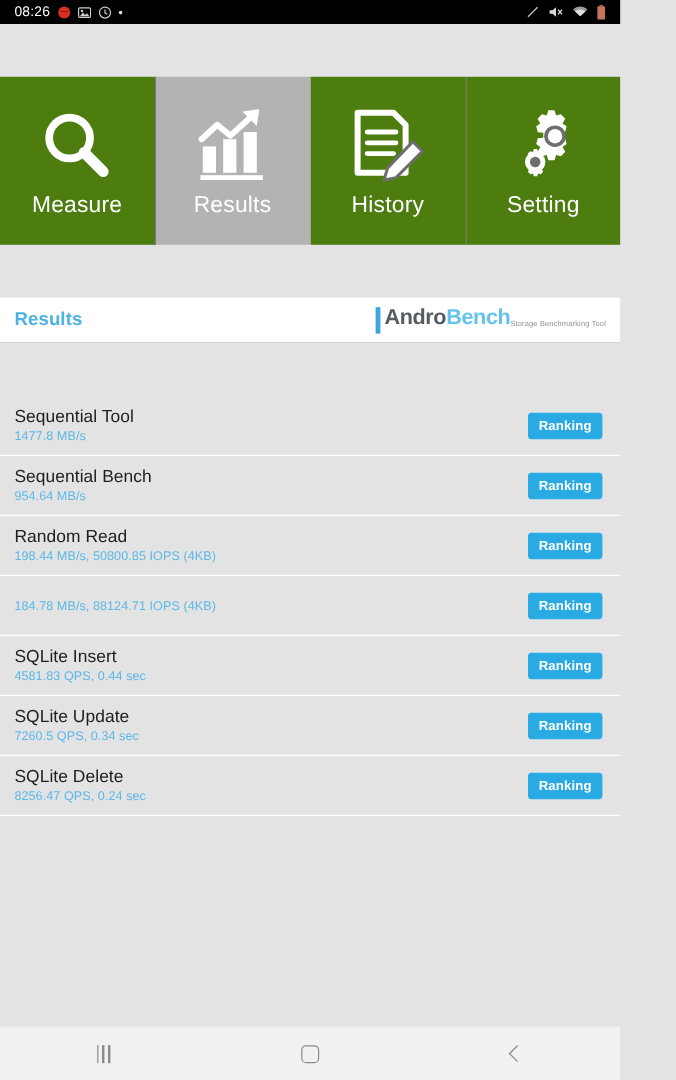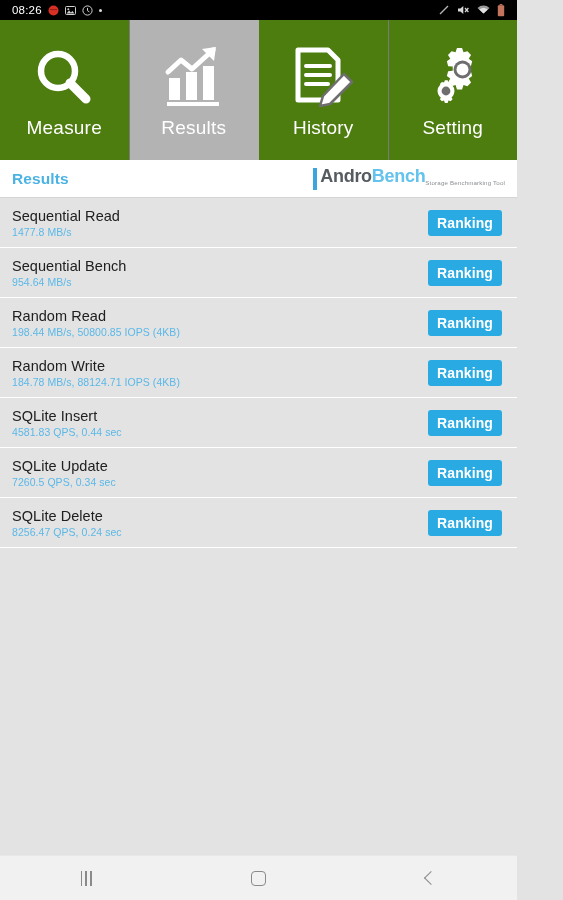--- a/index.html
+++ b/index.html
@@ -2,21 +2,21 @@
 <html><head>
 <meta charset="utf-8">
 <style>
   * { margin:0; padding:0; box-sizing:border-box; }
   html,body{
     width:563px; height:900px;
     background:#e3e3e3;
     font-family:"Liberation Sans", sans-serif;
     overflow:hidden;
   }
-  #app{ position:relative; width:517px; height:900px; overflow:hidden; }
+  #app{ position:relative; width:517px; height:900px; overflow:hidden;gap:44px; }
 
   
   .statusbar{
     height:20px; background:#000; color:#fff;
     display:flex; align-items:center; justify-content:space-between;
     padding:0 8px 0 12px;
   }
   .sb-left{ display:flex; align-items:center; gap:6px; }
   .sb-clock{ font-size:11.5px; letter-spacing:.2px; color:#ffffff; }
   .sb-right{ display:flex; align-items:center; gap:7px; padding-right:4px; }
@@ -63,21 +63,21 @@
     display:flex; align-items:center; justify-content:space-between;
     padding:0 8px 0 12px;
     border-bottom:1px solid #ffffff;
     background:#e3e3e3; cursor:pointer;
   }
   .row-texts{ display:flex; flex-direction:column; justify-content:center; gap:2px; }
   .row-title{ font-size:14.5px; color:#202020; letter-spacing:.05px; }
   .row-value{ font-size:10.5px; color:#5bb8e8; letter-spacing:.05px; }
   .rank-btn{
     background:#29aae2; color:#ffffff;
-    font-size:14px; font-weight:bold;
+    font-size:11px; font-weight:bold;
     border:none; border-radius:3px;
     padding:5px 9px; cursor:pointer; letter-spacing:.1px;
     margin-right:7px;
   }
   .scrollbar{
     position:absolute; top:0; right:1px; width:3px; height:150px;
     background:#bdbdbd; border-radius:2px;
   }
 
   .filler{ flex:1 1 auto; background:#e3e3e3; }
@@ -223,42 +223,41 @@
         <div class="logo-word"><span class="logo-andro">Andro</span><span class="logo-bench">Bench</span></div>
         <div class="logo-tag">Storage Benchmarking Tool</div>
       </div>
     </div>
   </div>
 
   <div class="list" id="result-list">
     <div class="scrollbar"></div>
   <div class="row">
         <div class="row-texts">
-          <div class="row-title">Sequential Read</div>
+          <div class="row-title">Sequential Tool</div>
           <div class="row-value">1477.8 MB/s</div>
         </div>
         <button class="rank-btn">Ranking</button>
       </div>
       <div class="row">
         <div class="row-texts">
           <div class="row-title">Sequential Bench</div>
           <div class="row-value">954.64 MB/s</div>
         </div>
         <button class="rank-btn">Ranking</button>
       </div>
       <div class="row">
         <div class="row-texts">
           <div class="row-title">Random Read</div>
           <div class="row-value">198.44 MB/s, 50800.85 IOPS (4KB)</div>
         </div>
         <button class="rank-btn">Ranking</button>
       </div>
       <div class="row">
         <div class="row-texts">
-          <div class="row-title">Random Write</div>
           <div class="row-value">184.78 MB/s, 88124.71 IOPS (4KB)</div>
         </div>
         <button class="rank-btn">Ranking</button>
       </div>
       <div class="row">
         <div class="row-texts">
           <div class="row-title">SQLite Insert</div>
           <div class="row-value">4581.83 QPS, 0.44 sec</div>
         </div>
         <button class="rank-btn">Ranking</button>

